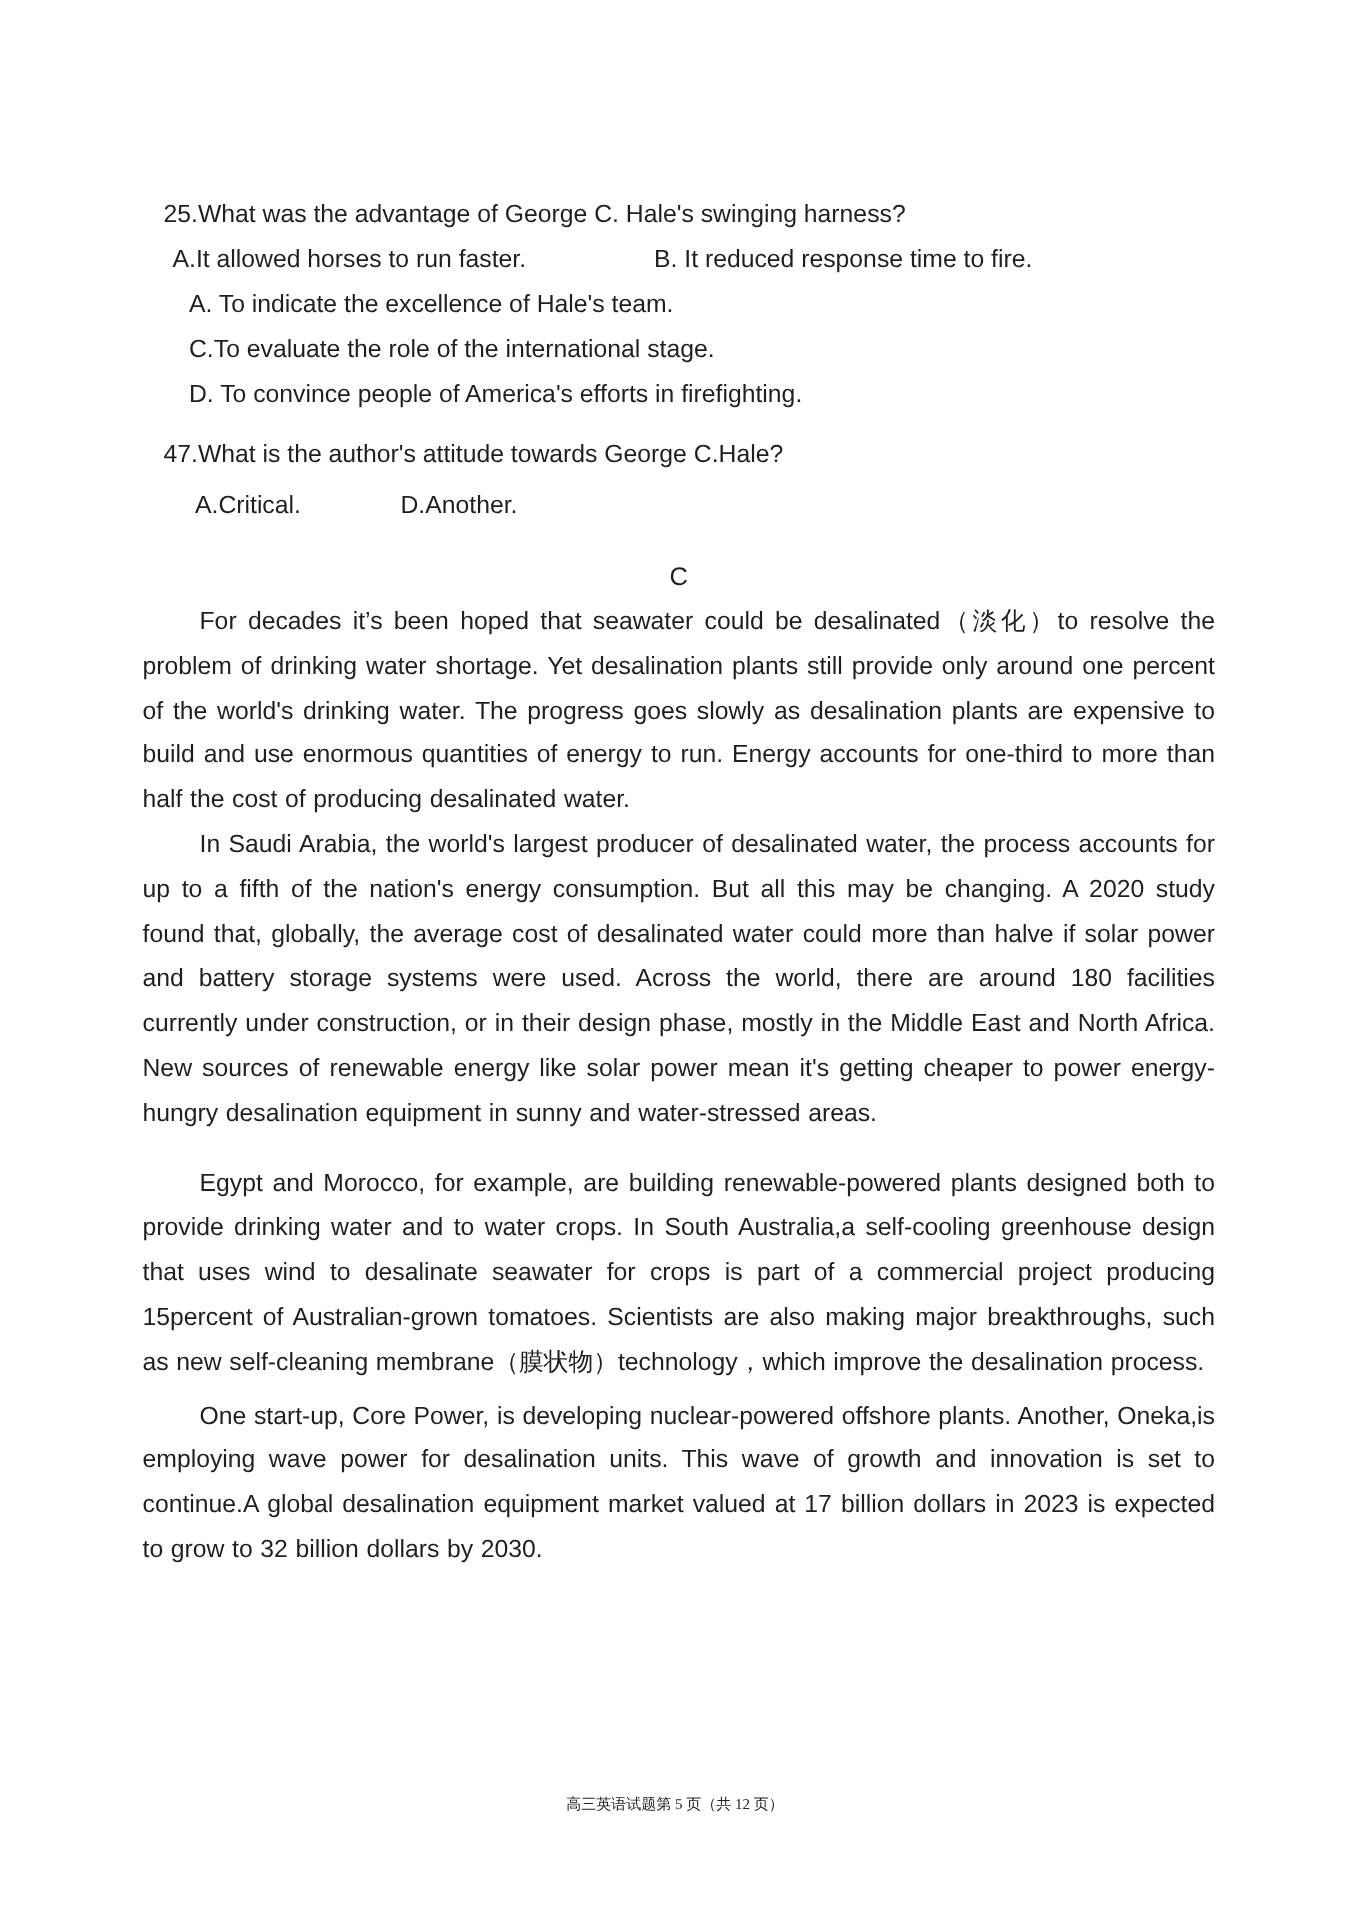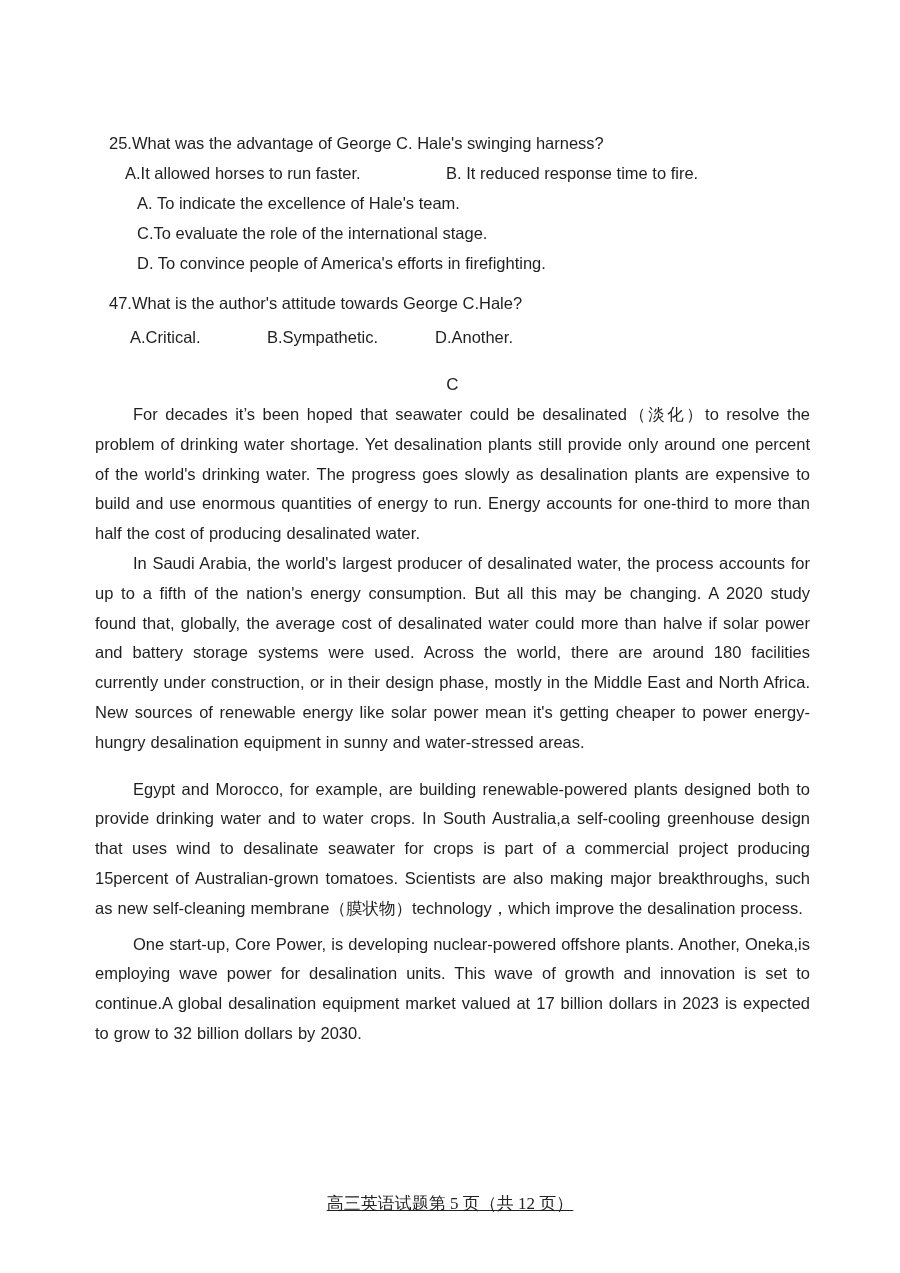--- a/index.html
+++ b/index.html
@@ -20,29 +20,29 @@
   .content {
     padding: 128px 90px 0 95px; 
   }
   .q-title {
     margin-left: 14px;
     line-height: 30px;
     white-space: nowrap;
   }
   .opt-row {
     display: flex;
-    margin-left: 30px;
+    margin-left: 20px;
     line-height: 30px;
   }
   .opt-col1 {
     width: 321px;
     flex: 0 0 321px;
   }
   .opt-line {
-    margin-left: 42px;
+    margin-left: 31px;
     line-height: 30px;
     white-space: nowrap;
   }
   .q27-row {
     display: flex;
     margin-left: 35px;
     margin-top: 4px;
     line-height: 30px;
   }
   .q27-a { flex: 0 0 137px; }
@@ -65,24 +65,23 @@
   }
   .passage p.p3 { margin-top: 17px; }
   .passage p.p4 { margin-top: 6px; }
   .footer {
     position: absolute;
     top: 1192px;
     left: 0;
     width: 100%;
     text-align: center;
     font-family: "Liberation Serif", "DejaVu Serif", serif;
-    font-size: 17px;
+    font-size: 10px;
     color: #222222;
     line-height: 24px;
-    text-decoration: underline;
   }
 </style>
 </head>
 <body>
 
 <div class="page">
   <div class="content">
 
     <div class="question">
       <div class="q-title">25.What was the advantage of George C. Hale's swinging harness?</div>
@@ -95,21 +94,20 @@
     <div class="question">
       <div class="opt-line">A. To indicate the excellence of Hale's team.</div>
       <div class="opt-line">C.To evaluate the role of the international stage.</div>
       <div class="opt-line">D. To convince people of America's efforts in firefighting.</div>
     </div>
 
     <div class="question gap-before-27">
       <div class="q-title">47.What is the author's attitude towards George C.Hale?</div>
       <div class="q27-row">
         <span class="q27-a">A.Critical.</span>
-        <span class="q27-b">B.Sympathetic.</span>
         <span class="q27-d">D.Another.</span>
       </div>
     </div>
 
     <div class="section-label">C</div>
 
     <div class="passage">
       <p class="p1">For decades it’s been hoped that seawater could be desalinated（淡化）to resolve the problem of drinking water shortage. Yet desalination plants still provide only around one percent of the world's drinking water. The progress goes slowly as desalination plants are expensive to build and use enormous quantities of energy to run. Energy accounts for one-third to more than half the cost of producing desalinated water.</p>
       <p class="p2">In Saudi Arabia, the world's largest producer of desalinated water, the process accounts for up to a fifth of the nation's energy consumption. But all this may be changing. A 2020 study found that, globally, the average cost of desalinated water could more than halve if solar power and battery storage systems were used. Across the world, there are around 180 facilities currently under construction, or in their design phase, mostly in the Middle East and North Africa. New sources of renewable energy like solar power mean it's getting cheaper to power energy-hungry desalination equipment in sunny and water-stressed areas.</p>
       <p class="p3">Egypt and Morocco, for example, are building renewable-powered plants designed both to provide drinking water and to water crops. In South Australia,a self-cooling greenhouse design that uses wind to desalinate seawater for crops is part of a commercial project producing 15percent of Australian-grown tomatoes. Scientists are also making major breakthroughs, such as new self-cleaning membrane（膜状物）technology，which improve the desalination process.</p>

